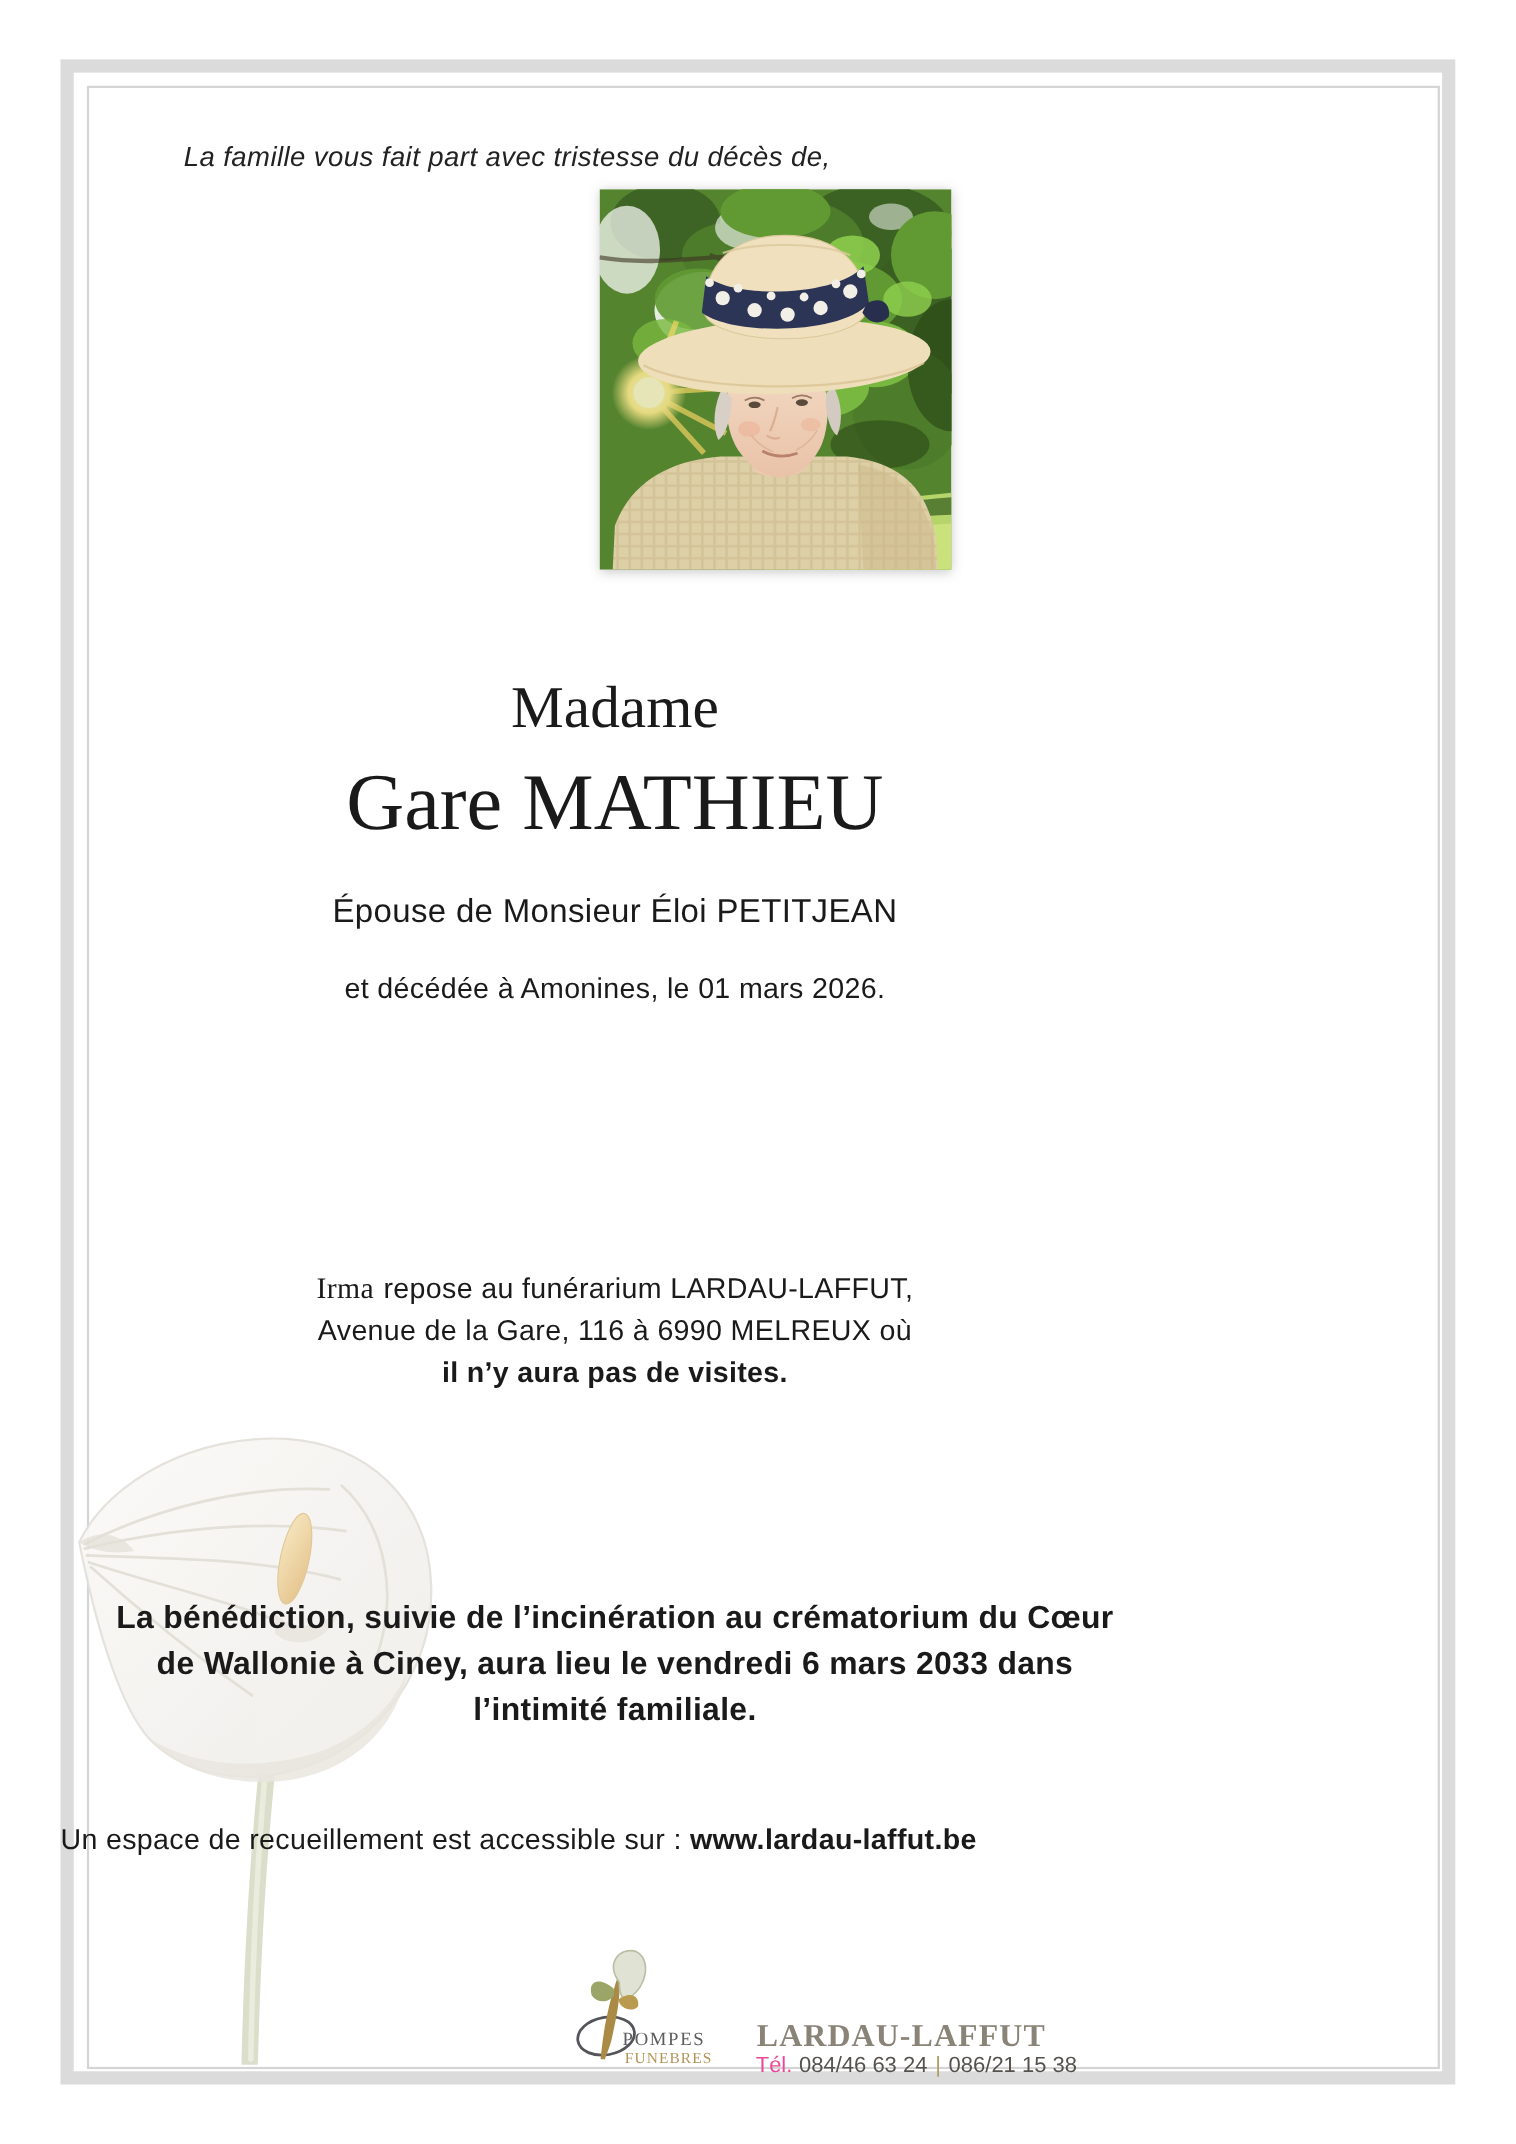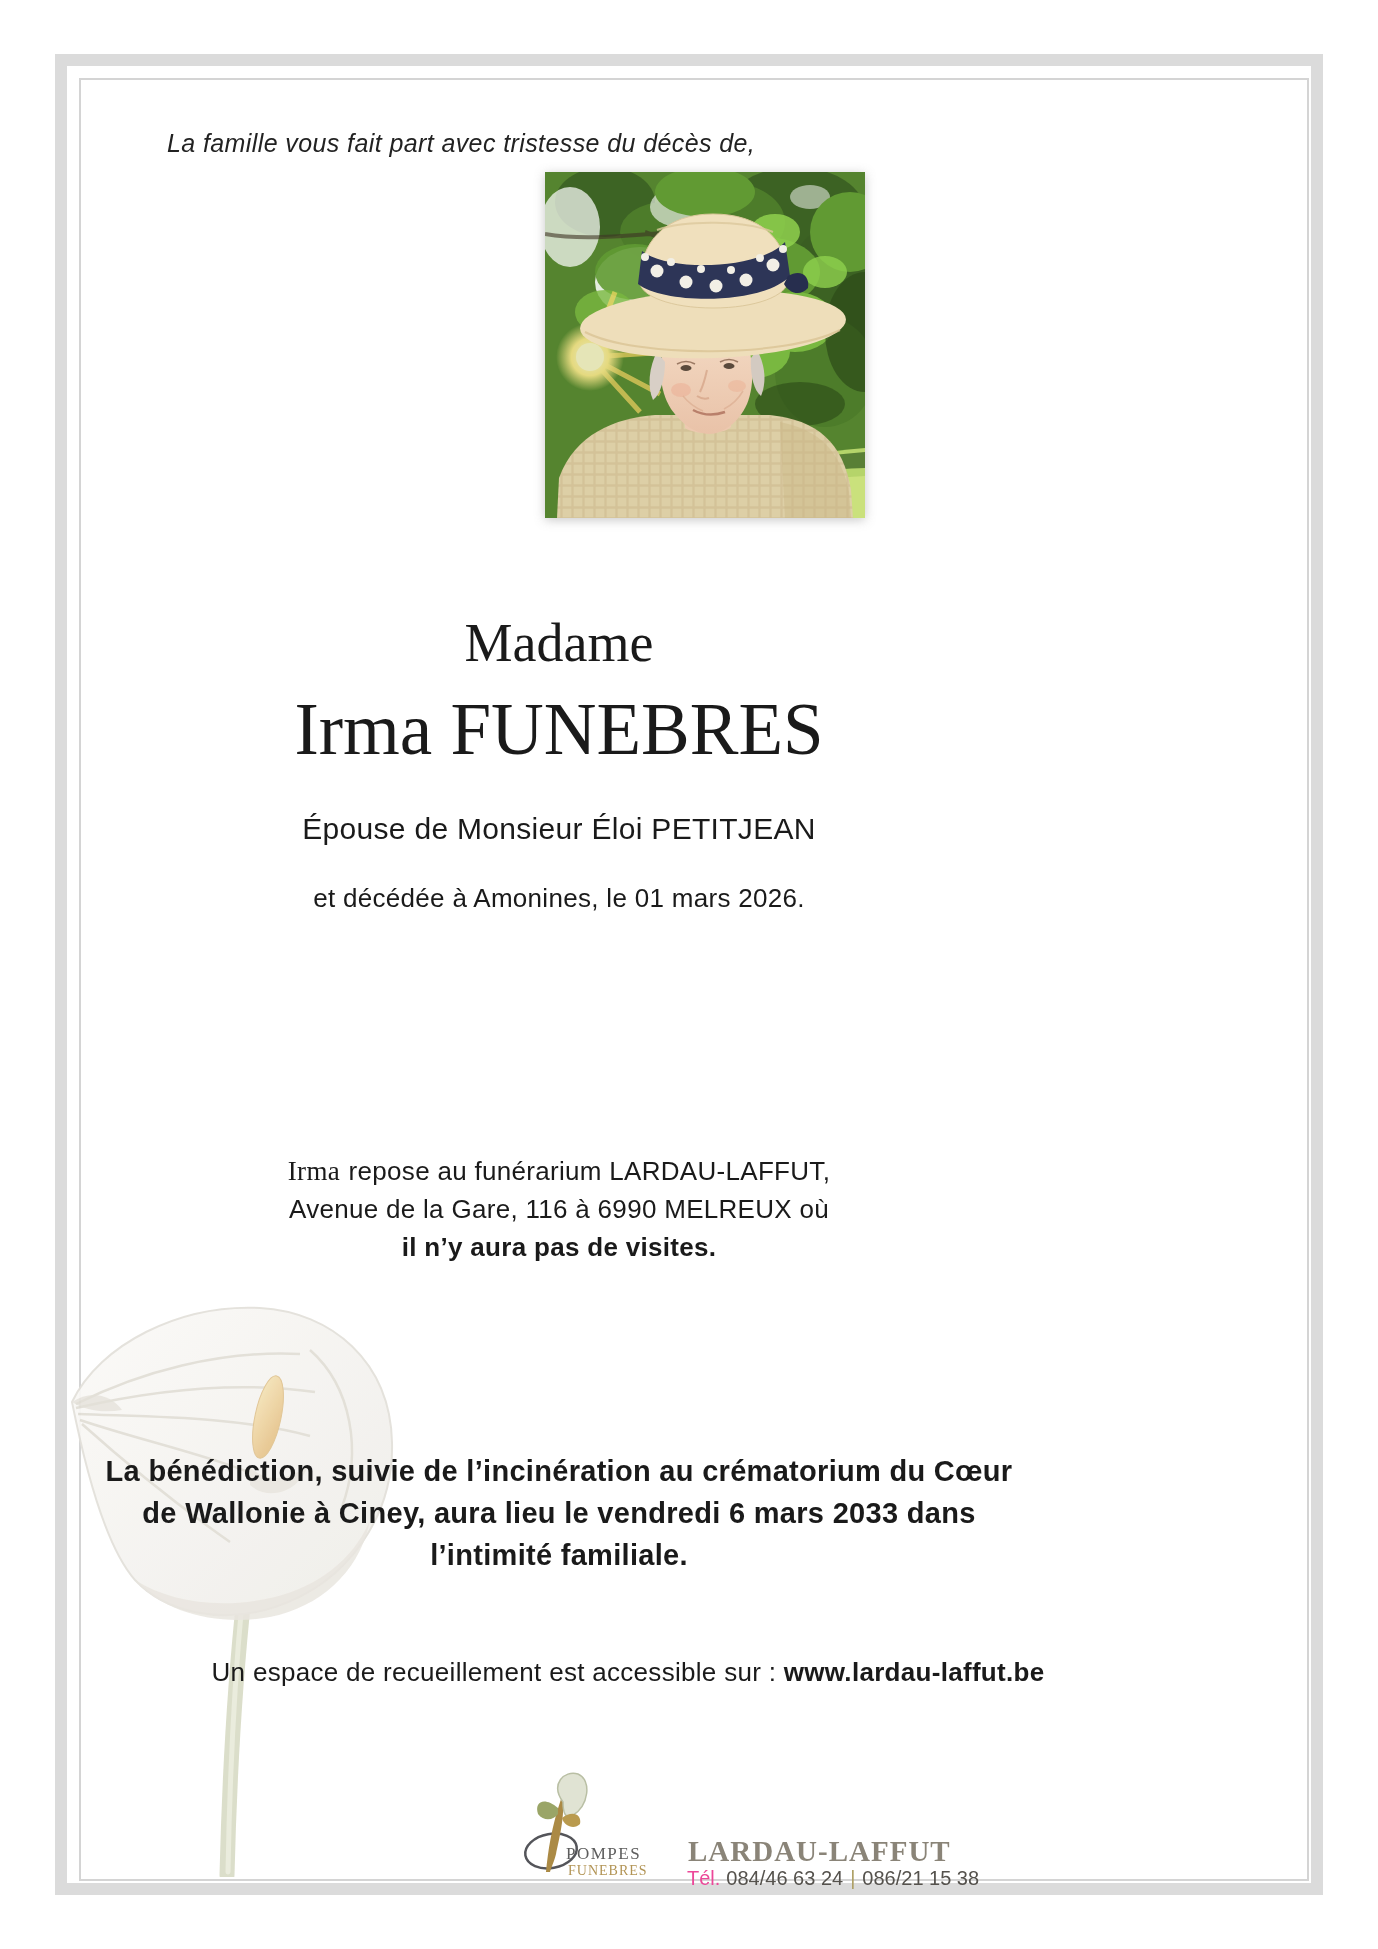--- a/index.html
+++ b/index.html
@@ -29,21 +29,21 @@
   .centered{position:absolute;left:55px;width:1008px;text-align:center;z-index:2;}
   .madame{top:612px;font-family:"Liberation Serif", serif;font-size:54px;}
   .deceased-name{top:688px;font-family:"Liberation Serif", serif;font-size:73px;}
   .spouse{top:812px;font-size:30px;letter-spacing:0.3px;}
   .dates{top:880px;font-size:26px;line-height:37px;letter-spacing:0.3px;}
   .repose{top:1152px;font-size:26px;line-height:38px;letter-spacing:0.3px;}
   .repose .bold{font-weight:bold;}
   .serif-name{font-family:"Liberation Serif", serif;font-size:27px;margin-right:0.32em;}
   .ceremony{top:1450px;font-size:29px;font-weight:bold;line-height:42px;letter-spacing:0.3px;}
   .memorial{
-    position:absolute;left:55px;top:1657px;width:1146px;text-align:center;
+    position:absolute;left:55px;top:1657px;width:1146px;
     font-size:26px;letter-spacing:0.3px;z-index:2;
   }
   .memorial .url{font-weight:bold;}
   
   .lily{position:absolute;left:60px;top:1292px;width:345px;height:585px;z-index:0;}
   
   .logo{position:absolute;left:492px;top:1770px;width:175px;height:110px;}
   .company{
     position:absolute;left:688px;top:1835px;
     font-family:"Liberation Serif", serif;font-weight:bold;font-size:29px;
@@ -158,21 +158,21 @@
         <circle cx="156" cy="97" r="4"></circle>
       <circle cx="186" cy="98" r="4"></circle>
         <circle cx="215" cy="86" r="4"></circle>
       <circle cx="238" cy="77" r="4"></circle>
     </g>
     <path d="M243,104 C255,97 265,103 263,116 C255,125 244,121 239,112 Z" fill="#272e4e"></path>
   </svg>
 </div>
 
 <div class="centered madame">Madame</div>
-<div class="centered deceased-name">Irma FUNEBRES</div>
+<div class="centered deceased-name">Gare MATHIEU</div>
 <div class="centered spouse">Épouse de Monsieur Éloi PETITJEAN</div>
 
 <div class="centered dates">
   <div>et décédée à Amonines, le 01 mars 2026.</div>
 </div>
 
 <div class="centered repose">
   <div><span class="serif-name">Irma</span><span>repose au funérarium LARDAU-LAFFUT,</span></div>
   <div>Avenue de la Gare, 116 à 6990 MELREUX où</div>
   <div class="bold">il n’y aura pas de visites.</div>

